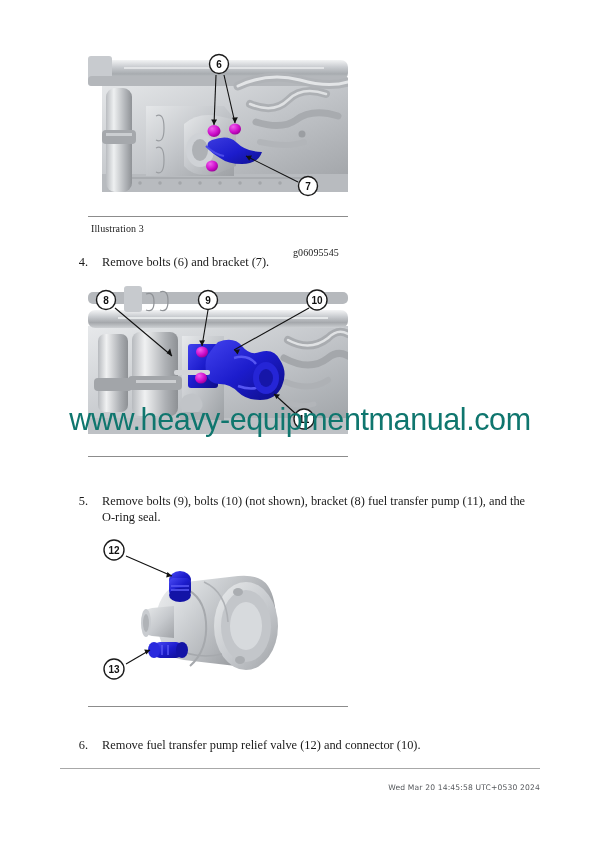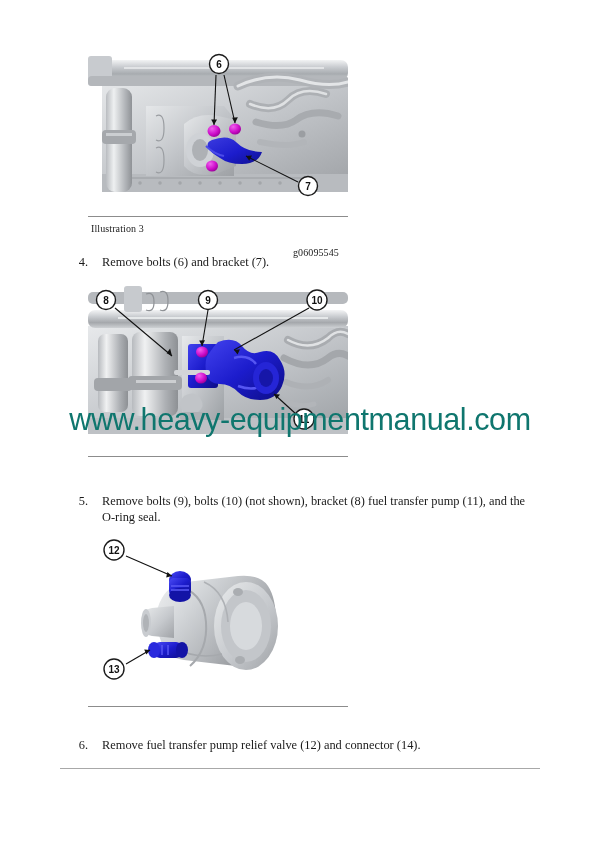--- a/index.html
+++ b/index.html
@@ -424,20 +424,21 @@
           <circle class="call-c" cx="26" cy="133" r="10"></circle>
           <text class="call-t" x="26" y="136.6">13</text>
         </g>
       </svg>
     </div>
     <div class="fig-rule"></div>
   </div>
 
   <div class="step" style="top:738px;">
     <span class="step-num">6.</span>
-    <span class="step-text">Remove fuel transfer pump relief valve (12) and connector (14).</span>
+    <span class="step-text">Remove fuel transfer pump relief valve (12) and connector (10).</span>
   </div>
 
   <div class="watermark">www.heavy-equipmentmanual.com</div>
 
   <div class="footer-rule"></div>
+  <div class="footer-stamp">Wed Mar 20 14:45:58 UTC+0530 2024</div>
 
 </div>
 
 </body></html>

